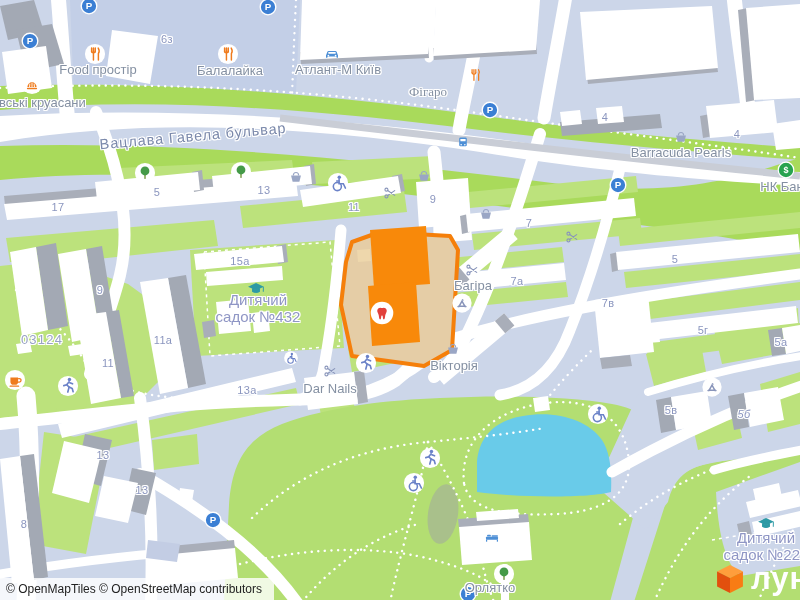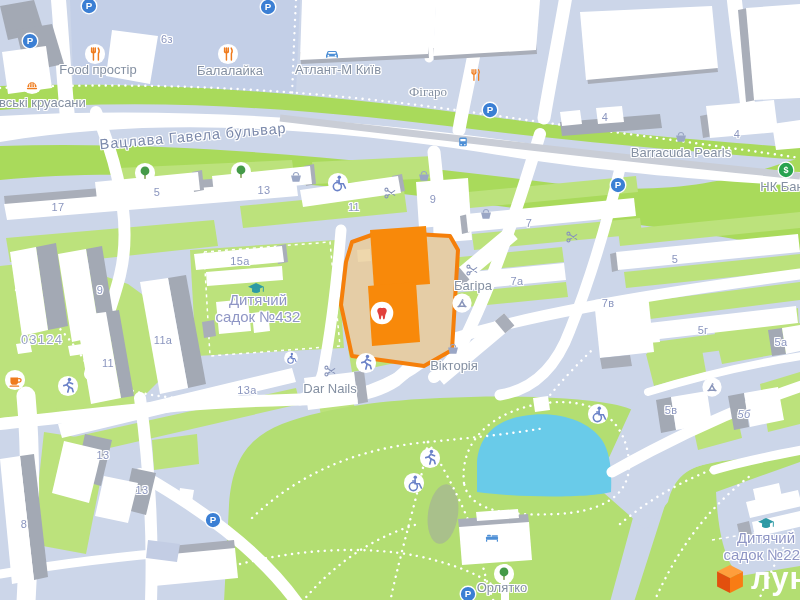--- a/index.html
+++ b/index.html
@@ -446,21 +446,21 @@
       <div class="lbl c-street" style="left: 193px; top: 136px; transform: translate(-50%, -50%) rotate(-5deg);">Вацлава Гавела бульвар</div>
       <div class="lbl c-poi" style="left: 98px; top: 69px; transform: translate(-50%, -50%);">Food простір</div>
       <div class="lbl c-poi" style="left: 230px; top: 70px; transform: translate(-50%, -50%);">Балалайка</div>
       <div class="lbl c-poi" style="left: 338px; top: 69px; transform: translate(-50%, -50%);">Атлант-М Київ</div>
       <div class="lbl c-poi" style="left: 428px; top: 92px; transform: translate(-50%, -50%); font-family: Liberation Serif, serif;">Фігаро</div>
       <div class="lbl c-poi" style="left: 681px; top: 152px; transform: translate(-50%, -50%);">Barracuda Pearls</div>
       <div class="lbl c-poi" style="left: 782px; top: 186px; transform: translate(-50%, -50%);">НК Бан</div>
       <div class="lbl c-poi" style="left: 473px; top: 285px; transform: translate(-50%, -50%);">Багіра</div>
       <div class="lbl c-poi" style="left: 454px; top: 365px; transform: translate(-50%, -50%);">Вікторія</div>
       <div class="lbl c-poi" style="left: 330px; top: 388px; transform: translate(-50%, -50%);">Dar Nails</div>
-      <div class="lbl c-poi" style="left: 502px; top: 587px; transform: translate(-50%, -50%);">Орлятко</div>
+      <div class="lbl c-poi" style="left: 490px; top: 587px; transform: translate(-50%, -50%);">Орлятко</div>
       <div class="lbl c-poi" style="left: 41px; top: 102px; transform: translate(-50%, -50%);">івські круасани</div>
       <div class="lbl c-school" style="left: 258px; top: 309px; transform: translate(-50%, -50%); width: 86px;">Дитячий садок №432</div>
       <div class="lbl c-school" style="left: 766px; top: 547px; transform: translate(-50%, -50%); width: 96px;">Дитячий садок №225</div>
       <div class="lbl c-district" style="left: 42px; top: 339px; transform: translate(-50%, -50%);">03124</div>
       <div class="lbl c-num" style="left: 167px; top: 39px; transform: translate(-50%, -50%);">6з</div>
       <div class="lbl c-num" style="left: 605px; top: 117px; transform: translate(-50%, -50%);">4</div>
       <div class="lbl c-num" style="left: 737px; top: 134px; transform: translate(-50%, -50%);">4</div>
       <div class="lbl c-num" style="left: 58px; top: 207px; transform: translate(-50%, -50%);">17</div>
       <div class="lbl c-num" style="left: 157px; top: 192px; transform: translate(-50%, -50%);">5</div>
       <div class="lbl c-num" style="left: 264px; top: 190px; transform: translate(-50%, -50%);">13</div>
@@ -477,20 +477,23 @@
       <div class="lbl c-num" style="left: 240px; top: 261px; transform: translate(-50%, -50%);">15а</div>
       <div class="lbl c-num" style="left: 100px; top: 290px; transform: translate(-50%, -50%);">9</div>
       <div class="lbl c-num" style="left: 163px; top: 340px; transform: translate(-50%, -50%);">11а</div>
       <div class="lbl c-num" style="left: 108px; top: 363px; transform: translate(-50%, -50%);">11</div>
       <div class="lbl c-num" style="left: 247px; top: 390px; transform: translate(-50%, -50%);">13а</div>
       <div class="lbl c-num" style="left: 103px; top: 455px; transform: translate(-50%, -50%);">13</div>
       <div class="lbl c-num" style="left: 142px; top: 490px; transform: translate(-50%, -50%);">13</div>
       <div class="lbl c-num" style="left: 24px; top: 524px; transform: translate(-50%, -50%);">8</div>
     </div>
 
+  <div id="attr">
+    <span>© OpenMapTiles © OpenStreetMap contributors</span>
+  </div>
 
   <div id="logo">
     <svg width="26" height="28" viewBox="0 0 24 26">
       <path d="M12,0 L24,6 L12,12 L0,6 Z" fill="#ff9e3c"></path>
       <path d="M0,6 L12,12 V26 L0,20 Z" fill="#e2500e"></path>
       <path d="M24,6 L12,12 V26 L24,20 Z" fill="#f87c14"></path>
     </svg>
     <span class="brand">лун</span>
   </div>
 </div>

